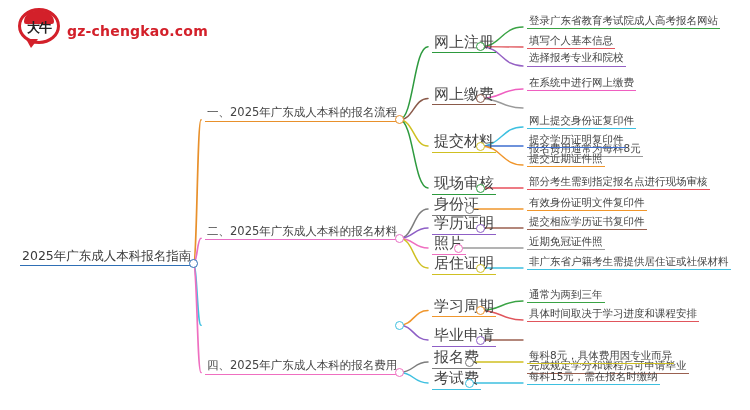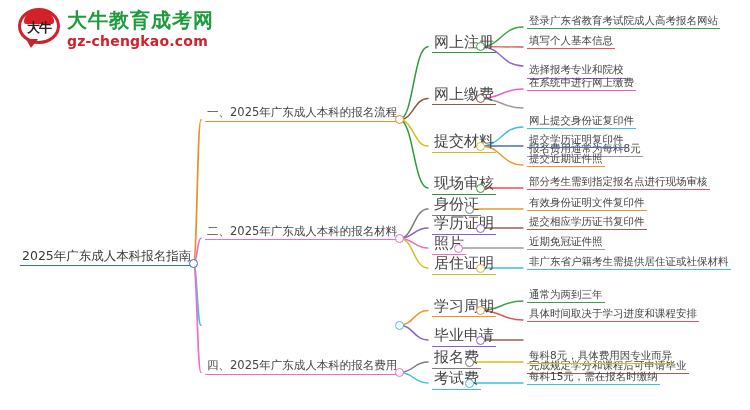--- a/index.html
+++ b/index.html
@@ -69,21 +69,20 @@
 <div id="stage">
 
   <div class="logo">
     <div class="logo-mark">
       <div class="bubble"></div>
       <div class="bubble-top"></div>
       <div class="bubble-tail"></div>
       <div class="mark-text">大牛</div>
     </div>
     <div class="logo-words">
-      <div class="logo-cn">大牛教育成考网</div>
       <div class="logo-en">gz-chengkao.com</div>
     </div>
   </div>
 
   <svg id="wires">
       <path d="M 193.3125 263.94791666666663 C 197.15625 263.94791666666663, 197.15625 119.79166666666666, 201 119.79166666666666" stroke="#e8902b" stroke-width="1.7" fill="none" stroke-linecap="round"></path>
       <path d="M 399.28125 119.79166666666666 C 413.640625 119.79166666666666, 413.640625 46.666666666666664, 428 46.666666666666664" stroke="#2d9a3e" stroke-width="1.5" fill="none" stroke-linecap="round"></path>
       <path d="M 480 46.666666666666664 C 501.5 46.666666666666664, 501.5 27, 523 27" stroke="#3aa344" stroke-width="1.4" fill="none" stroke-linecap="round"></path>
       <path d="M 480 46.666666666666664 C 501.5 46.666666666666664, 501.5 47, 523 47" stroke="#e0555c" stroke-width="1.4" fill="none" stroke-linecap="round"></path>
       <path d="M 480 46.666666666666664 C 501.5 46.666666666666664, 501.5 66, 523 66" stroke="#9561c4" stroke-width="1.4" fill="none" stroke-linecap="round"></path>
@@ -119,21 +118,21 @@
     </svg>
 
 <div class="node root" style="left: 20px; top: 249.448px; border-bottom-color: rgb(47, 111, 181);">2025年广东成人本科报名指南</div>
     <div class="dot" style="left: 188.812px; top: 259.448px; border-color: rgb(47, 111, 181);"></div>
     <div class="node lvl1" style="left: 205px; top: 106px; border-bottom-color: rgb(232, 144, 43);">一、2025年广东成人本科的报名流程</div>
     <div class="dot" style="left: 394.781px; top: 115.292px; border-color: rgb(232, 144, 43);"></div>
     <div class="node lvl2" style="left: 432px; top: 33.6667px; border-bottom-color: rgb(45, 154, 62);">网上注册</div>
     <div class="dot" style="left: 475.5px; top: 42.1667px; border-color: rgb(45, 154, 62);"></div>
     <div class="node lvl3" style="left: 527px; top: 14.5px; border-bottom-color: rgb(58, 163, 68); text-align: center;">登录广东省教育考试院成人高考报名网站</div>
     <div class="node lvl3" style="left: 527px; top: 34.5px; border-bottom-color: rgb(224, 85, 92);">填写个人基本信息</div>
-    <div class="node lvl3" style="left: 527px; top: 64px; border-bottom-color: rgb(149, 97, 196); text-align: center;">选择报考专业和院校</div>
+    <div class="node lvl3" style="left: 527px; top: 52px; border-bottom-color: rgb(149, 97, 196); text-align: center;">选择报考专业和院校</div>
     <div class="node lvl2" style="left: 432px; top: 85.5px; border-bottom-color: rgb(138, 90, 74);">网上缴费</div>
     <div class="dot" style="left: 475.5px; top: 94px; border-color: rgb(138, 90, 74);"></div>
     <div class="node lvl3" style="left: 527px; top: 76.5px; border-bottom-color: rgb(239, 95, 192);">在系统中进行网上缴费</div>
     <div class="node lvl3" style="left: 527px; top: 95.5px; border-bottom-color: rgb(154, 154, 154); margin-top: 47px;">报名费用通常为每科8元</div>
     <div class="node lvl2" style="left: 432px; top: 133px; border-bottom-color: rgb(207, 192, 34);">提交材料</div>
     <div class="dot" style="left: 475.5px; top: 141.5px; border-color: rgb(207, 192, 34);"></div>
     <div class="node lvl3" style="left: 527px; top: 114.5px; border-bottom-color: rgb(62, 192, 224);">网上提交身份证复印件</div>
     <div class="node lvl3" style="left: 527px; top: 133.5px; border-bottom-color: rgb(63, 111, 208);">提交学历证明复印件</div>
     <div class="node lvl3" style="left: 527px; top: 152.5px; border-bottom-color: rgb(240, 150, 44);">提交近期证件照</div>
     <div class="node lvl2" style="left: 432px; top: 175px; border-bottom-color: rgb(45, 154, 62);">现场审核</div>

